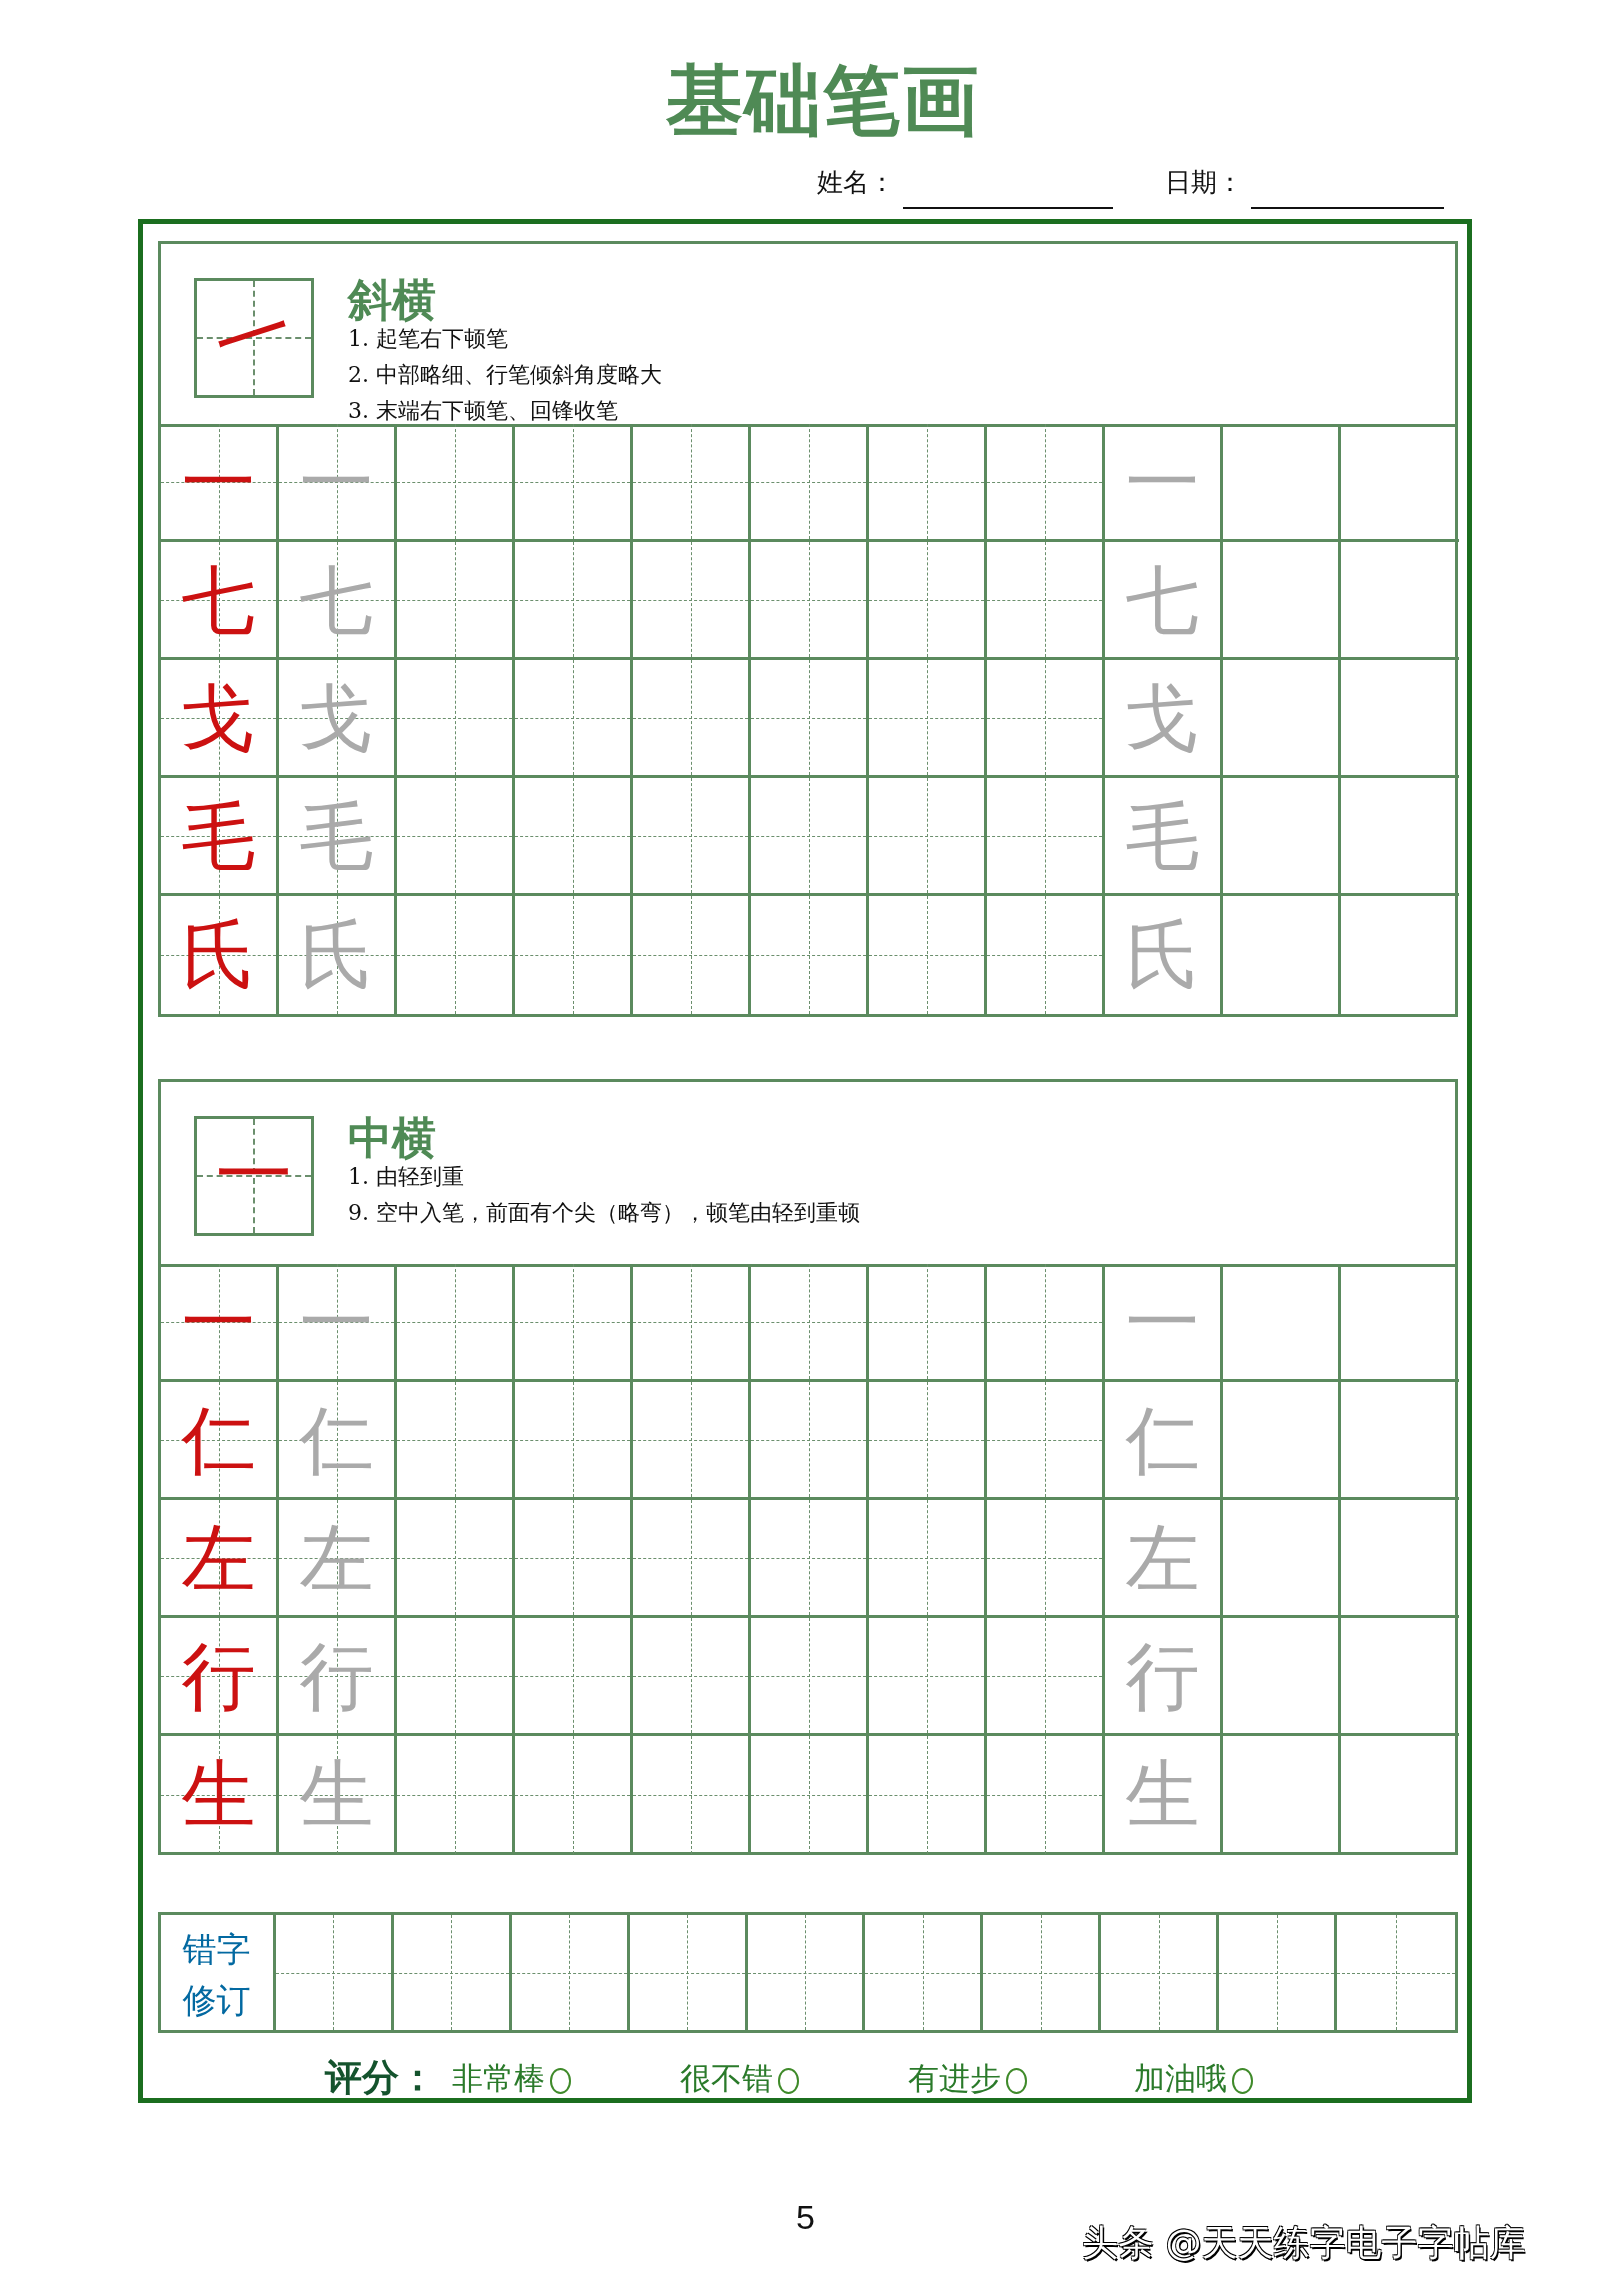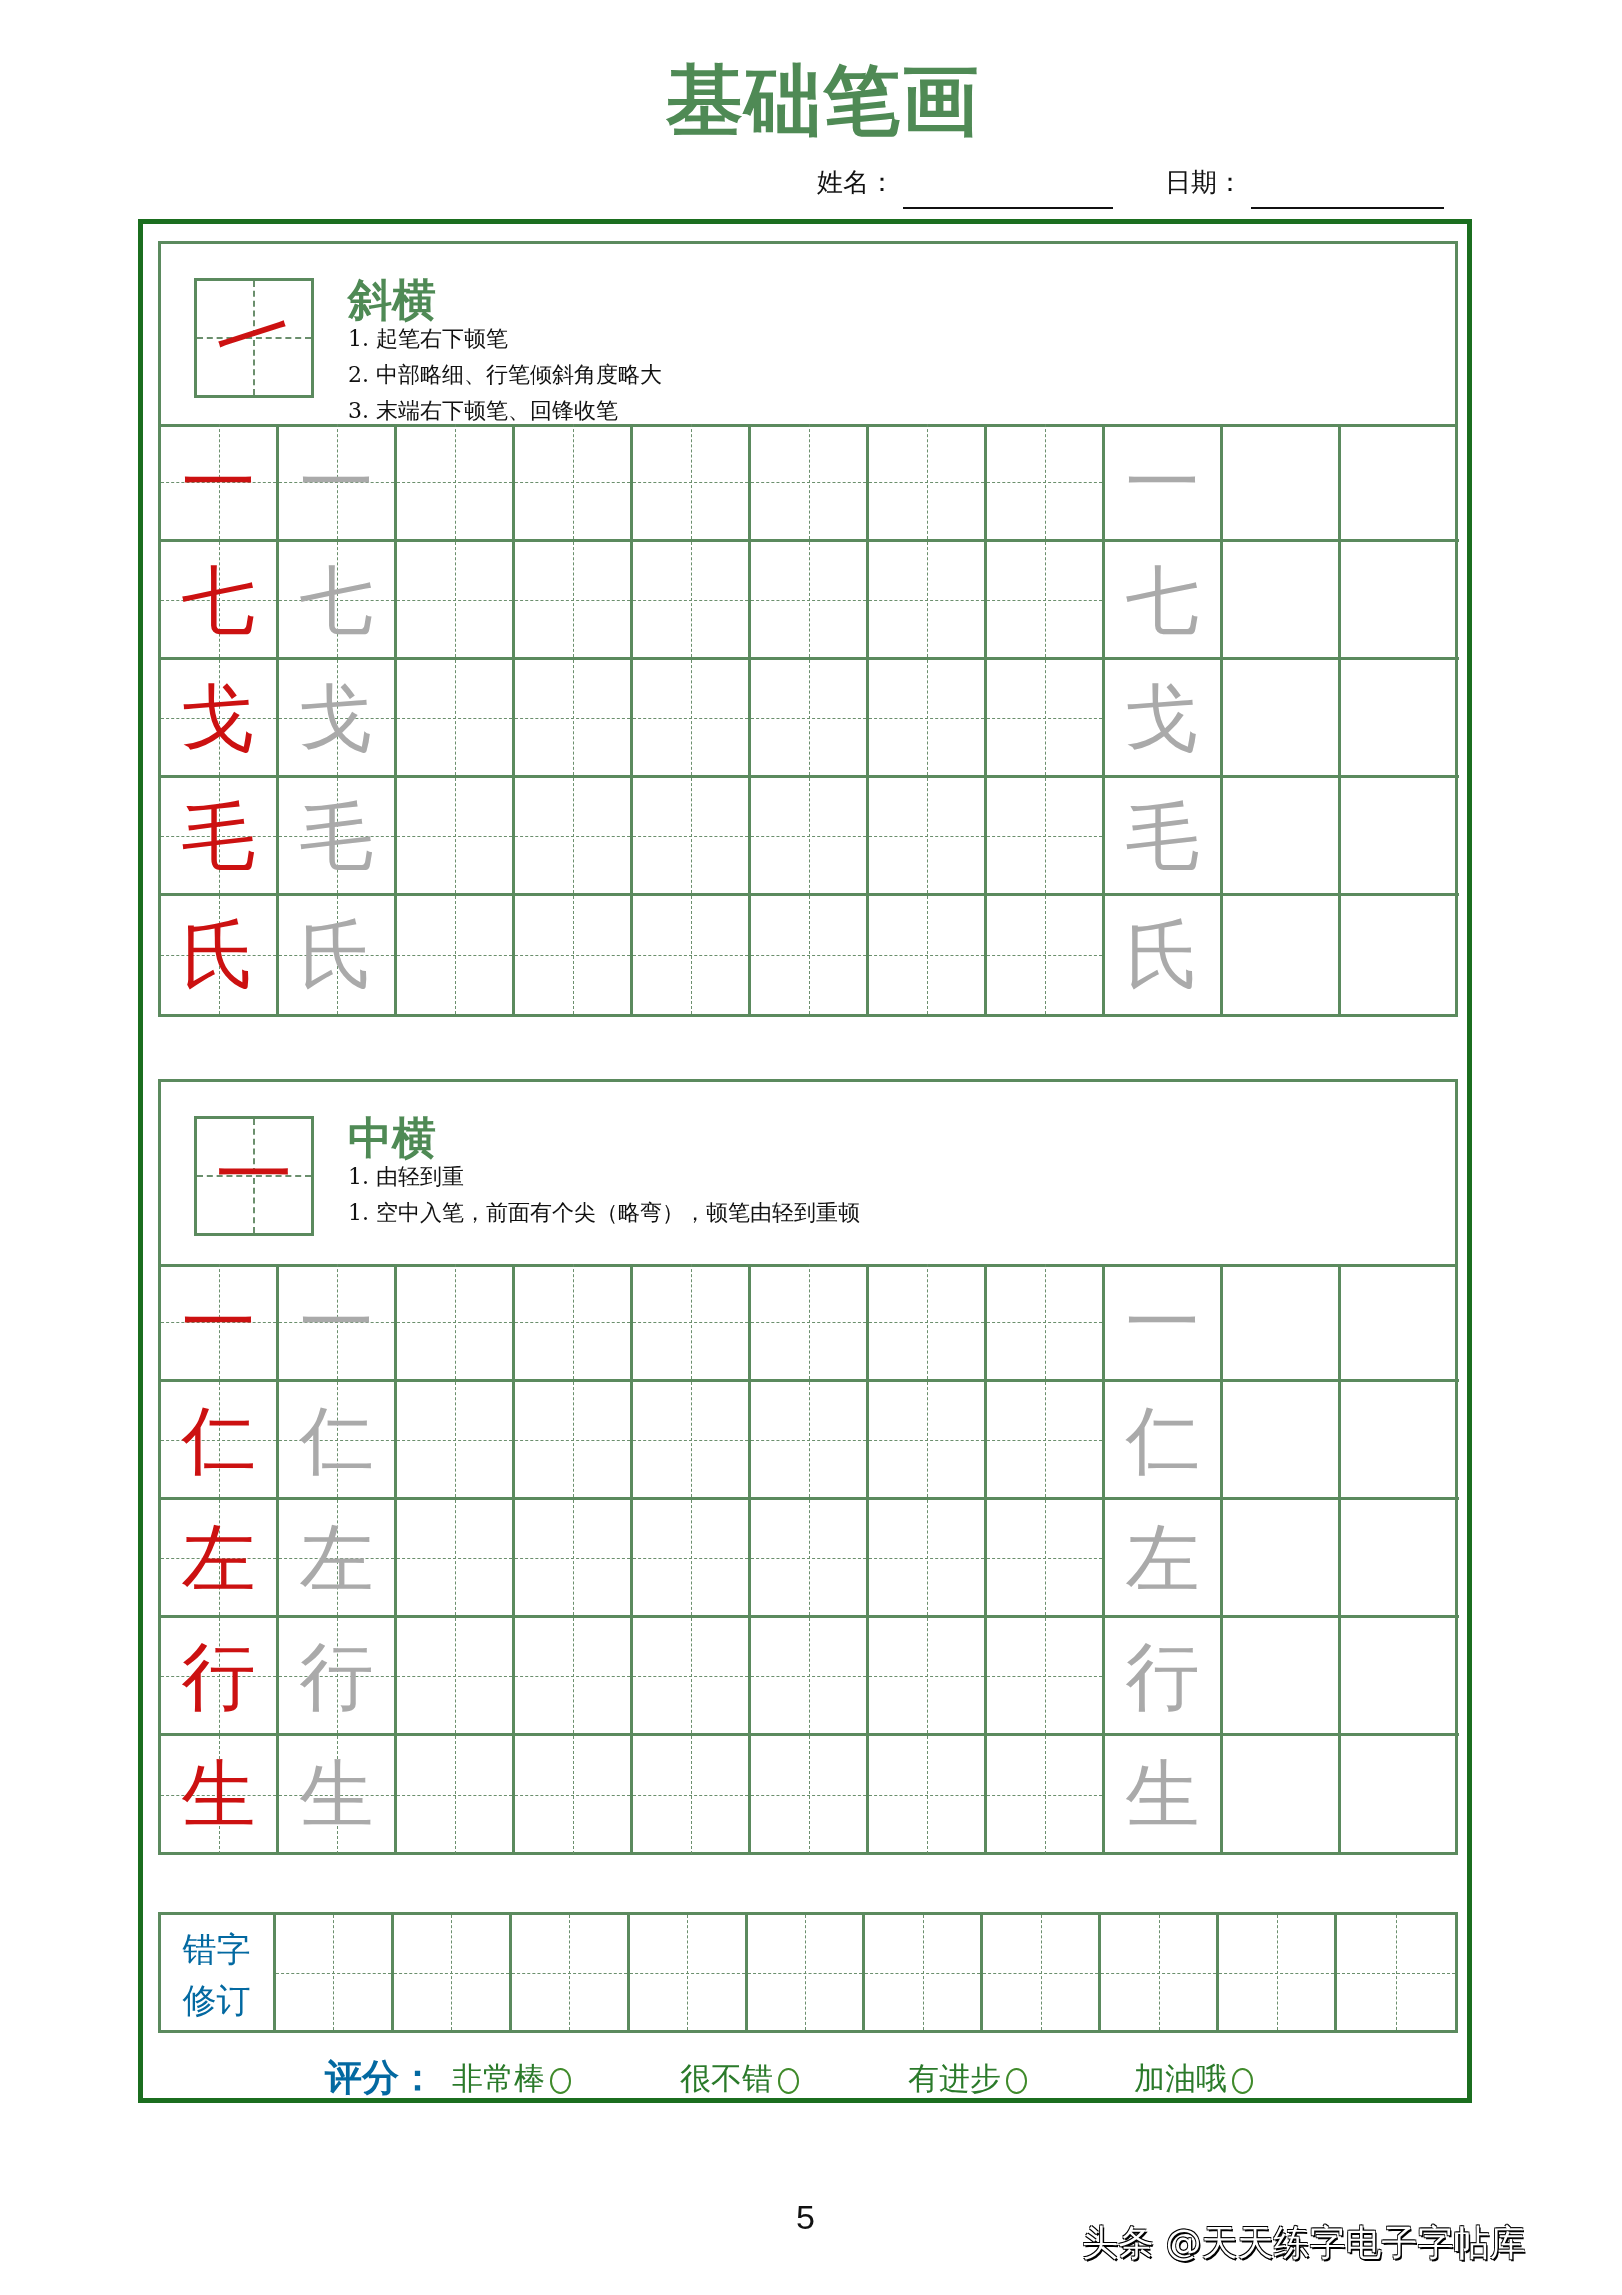--- a/index.html
+++ b/index.html
@@ -41,21 +41,21 @@
 
   .corr { left:158px; top:1912px; width:1300px; height:121px; border:3.1px solid #5b8a5e; box-sizing:border-box; display:flex; }
   .corr .label { width:115px; border-right:3.1px solid #5b8a5e; box-sizing:border-box; font-size:34px; color:#0369a1;
                  line-height:51px; padding:9.3px 0 0 21.6px; }
   .corr .c { position:relative; width:118px; height:115px; box-sizing:border-box; border-right:3.1px solid #5b8a5e; }
   .corr .c:last-child { border-right:none; }
   .corr .c .gv { position:absolute; left:50%; top:0; bottom:0; border-left:1.5px dashed #6b8f6d; }
   .corr .c .gh { position:absolute; top:50%; left:0; right:0; border-top:1.5px dashed #6b8f6d; }
 
   .rating { top:2051px; height:54px; line-height:54px; }
-  .rating .lbl { position:absolute; left:325px; font-size:37px; font-weight:bold; color:#0369a1; white-space:nowrap; }
+  .rating .lbl { position:absolute; left:325px; font-size:37px; font-weight:bold; color:#14532d; white-space:nowrap; }
   .rating .opt { position:absolute; font-size:31px; color:#2a7a2a; white-space:nowrap; font-family:"DejaVu Serif", serif; }
   .rating .circ { display:inline-block; width:21.6px; height:26px; border:2.3px solid #3f8a2a; border-radius:50%;
                   vertical-align:middle; margin-left:4.6px; box-sizing:border-box; }
 
   .page-num { left:796px; top:2198px; font-size:34px; color:#111; font-family:"Liberation Sans", sans-serif; }
   .watermark { left:1082px; top:2219px; font-size:36px; color:#fff; font-weight:normal;
                text-shadow: 1.5px 1.5px 0 #000, -0.8px -0.8px 0 #000, 0.8px -0.8px 0 #000, -0.8px 0.8px 0 #000; white-space:nowrap; }
 </style>
 </head>
 <body>
@@ -237,21 +237,21 @@
 <div class="abs box" style="top:1079px; height:776px;">
   <div class="head" style="height:185px;">
     <div class="demo" style="top:34px;">
       <div class="vh"></div>
         <div class="hh"></div>
       <div class="ch">一</div>
     </div>
     <div class="stroke-title" style="top:34px;">中横</div>
     <div class="steps" style="top:77px;">
       <div>1. 由轻到重</div>
-      <div>1. 空中入笔，前面有个尖（略弯），顿笔由轻到重顿</div>
+      <div>9. 空中入笔，前面有个尖（略弯），顿笔由轻到重顿</div>
     </div>
   </div>
   <div class="grid" style="top:182px;">
       <div style="display: contents;"><div class="cell">
           <div class="gv"></div>
           <div class="gh"></div>
           <div class="ch red">一</div>
         </div><div class="cell">
           <div class="gv"></div>
           <div class="gh"></div>

